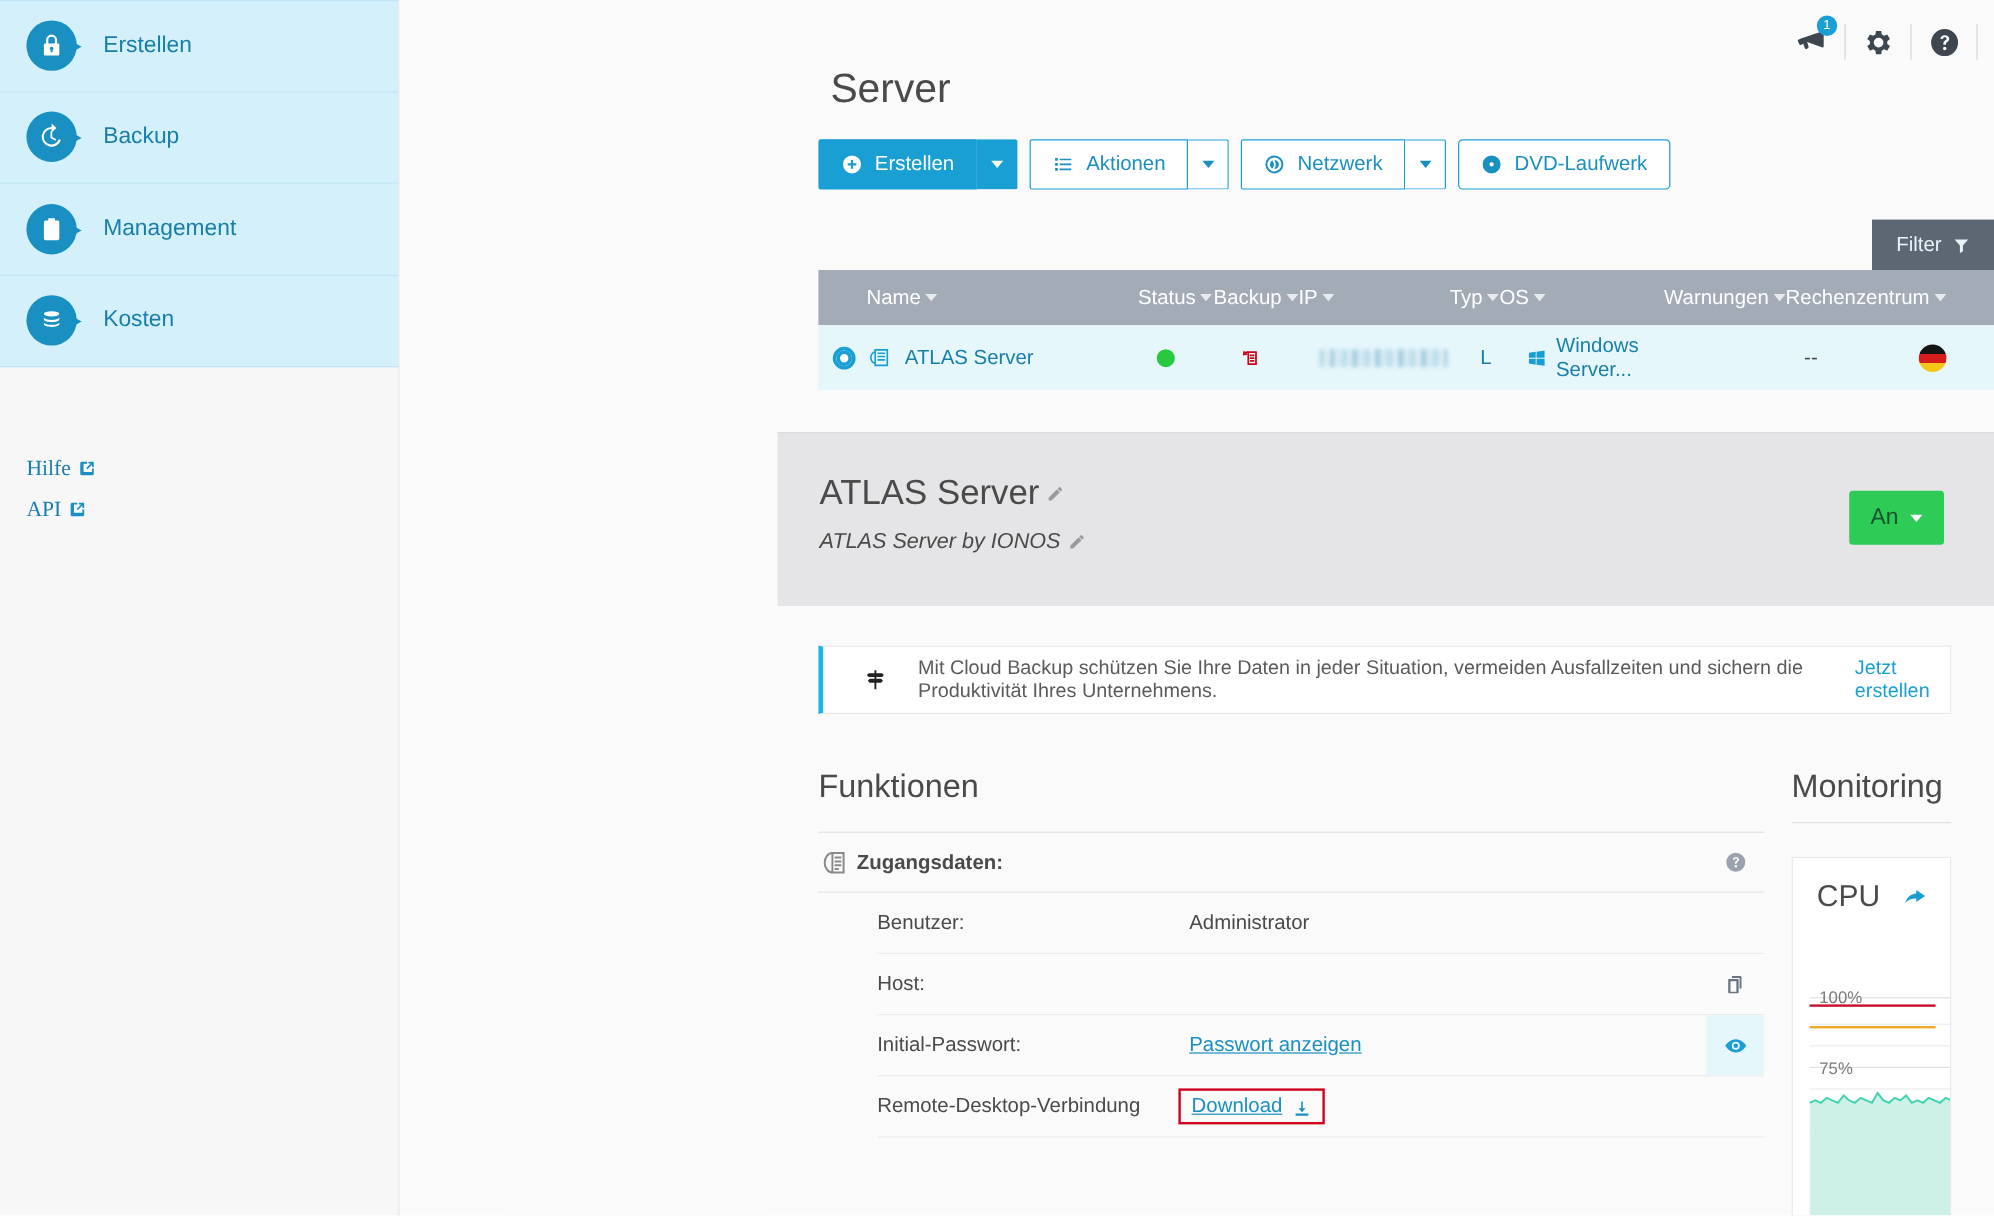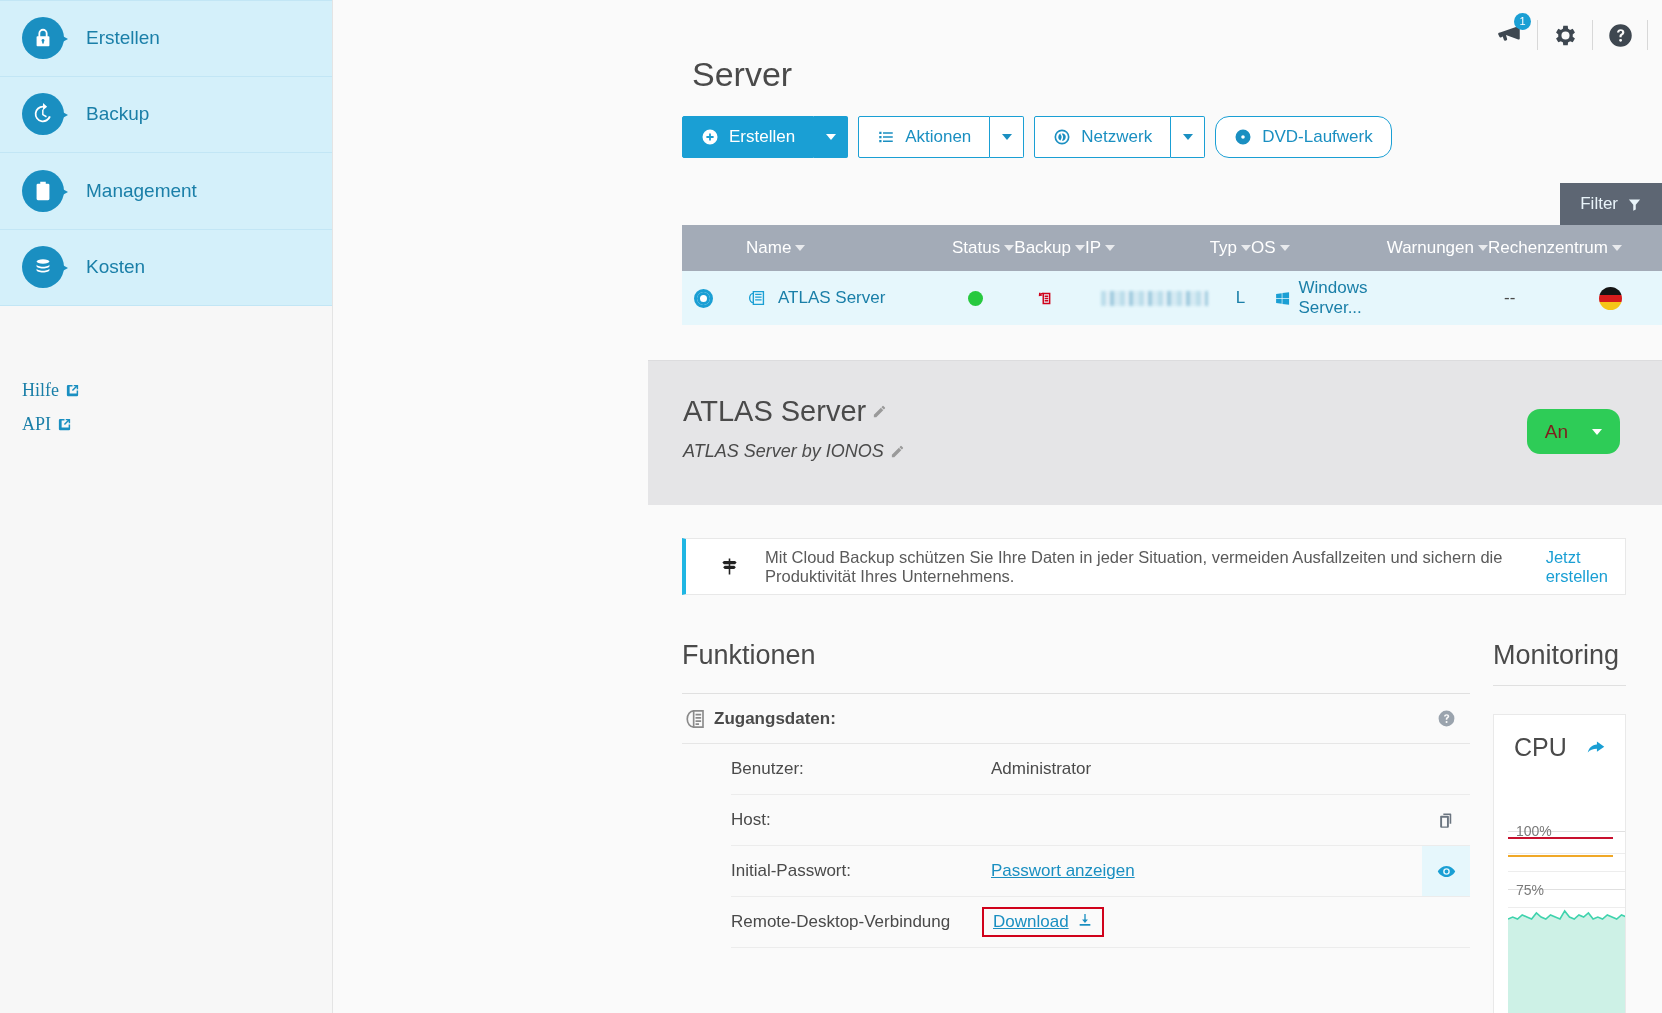--- a/index.html
+++ b/index.html
@@ -83,21 +83,21 @@
     font-size: 34px; color: #4a4a4a; font-weight: normal;
     margin: 0 0 22px 10px; padding-left: 0;
   }
 
   
   .btnrow { display: flex; align-items: center; gap: 10px; }
   .btn {
     height: 42px; display: flex; align-items: center;
     border: 1px solid #1a9fd4; background: #fff; color: #1a8fc1;
     font-size: 17px; padding: 0 18px; gap: 10px;
-    cursor: pointer; border-radius: 14px;
+    cursor: pointer; border-radius: 4px;
   }
   .btn.primary { background: #1a9fd4; color: #fff; border-color: #1a9fd4; }
   .btn-group { display: flex; align-items: center; }
   .btn-group .btn { border-radius: 2px 0 0 2px; }
   .caret-btn {
     height: 42px; width: 34px;
     border: 1px solid #1a9fd4; border-left: none;
     background: #fff; display: flex; align-items: center; justify-content: center;
     cursor: pointer; border-radius: 0 2px 2px 0;
   }
@@ -120,21 +120,21 @@
   .thead {
     background: #a3abb7; height: 46px;
     display: flex; align-items: center; color: #ffffff; font-size: 17px;
   }
   .th { display: flex; align-items: center; gap: 4px; cursor: pointer; }
   .th .sc { width: 0; height: 0; border-left: 5px solid transparent; border-right: 5px solid transparent; border-top: 6px solid rgba(255,255,255,.75); }
   .trow {
     background: #e6f7fc; height: 54px; display: flex; align-items: center;
     font-size: 17px; color: #1a7fa8;
   }
-  .c-name  { width: 345px; padding-left: 64px; display: flex; align-items: center; gap: 10px; }
+  .c-name  { width: 345px; padding-left: 40px; display: flex; align-items: center; gap: 10px; }
   .c-status{ width: 85px; display: flex; align-items: center; }
   .c-backup{ width: 84px; display: flex; align-items: center; }
   .c-ip    { width: 170px; display: flex; align-items: center; }
   .c-typ   { width: 48px; display: flex; align-items: center; }
   .c-os    { width: 185px; display: flex; align-items: center; gap: 8px; }
   .c-warn  { width: 121px; display: flex; align-items: center; justify-content: flex-end; }
   .c-rz    { width: 175px; display: flex; align-items: center; justify-content: flex-end; padding-right: 40px;}
   .radio {
     position: absolute; left: 12px;
     width: 19px; height: 19px; border-radius: 50%;
@@ -158,23 +158,23 @@
   .detail-head {
     position: absolute; left: 315px; right: 0; top: 360px; height: 145px;
     background: #e5e5e7; border-top: 1px solid #dcdcde;
     padding: 34px 0 0 35px;
   }
   .detail-title { font-size: 29px; color: #4a4a4a; display: flex; align-items: center; gap: 6px; }
   .detail-sub { font-size: 18px; color: #4a4a4a; font-style: italic; margin-top: 13px; display: flex; align-items: center; gap: 6px;}
   .pencil { width: 15px; height: 15px; fill: #9a9a9a; }
   .an-btn {
     position: absolute; right: 42px; top: 48px;
-    background: #2ecc57; color: #7f1d1d; font-size: 19px;
-    height: 45px; display: flex; align-items: center; gap: 24px;
-    padding: 0 18px; border-radius: 13px; cursor: pointer;
+    background: #2ecc57; color: #14532d; font-size: 19px;
+    height: 45px; display: flex; align-items: center; gap: 10px;
+    padding: 0 18px; border-radius: 3px; cursor: pointer;
   }
   .an-btn .caret { border-top-color: #fff; }
 
   
   .banner {
     position: absolute; left: 349px; right: 36px; top: 538px;
     height: 57px; background: #fff; border: 1px solid #e8e8e8;
     border-left: 4px solid #1fb6e3;
     display: flex; align-items: center; padding-left: 34px; gap: 26px;
     font-size: 16.5px; color: #5a5a5a;
@@ -207,21 +207,21 @@
   }
   .rowbtn {
     position: absolute; right: 0; top: 0; width: 48px; height: 100%;
     display: flex; align-items: center; justify-content: center; cursor: pointer;
   }
   .rowbtn.active { background: #e6f7fc; }
   .rowbtn svg { width: 19px; height: 19px; }
   .help-circ { width: 20px; height: 20px; fill: #9aa3ad; }
   .dl-box {
     border: 2px solid #d0021b; padding: 3px 9px;
-    display: inline-flex; align-items: flex-start; gap: 8px;
+    display: inline-flex; align-items: flex-end; gap: 8px;
     margin-left: -9px;
   }
   .dl-box a { color: #1a8fc1; text-decoration: underline; font-size: 17px; }
   .dl-box svg { fill: #1a8fc1; width: 16px; height: 16px; }
 
   
   .mon { position: absolute; left: 1160px; top: 640px; right: 36px; }
   .mon .hd { padding-bottom: 14px; border-bottom: 1px solid #e0e0e0; }
   .card {
     margin-top: 28px; background: #fff; border: 1px solid #e9e9e9;

